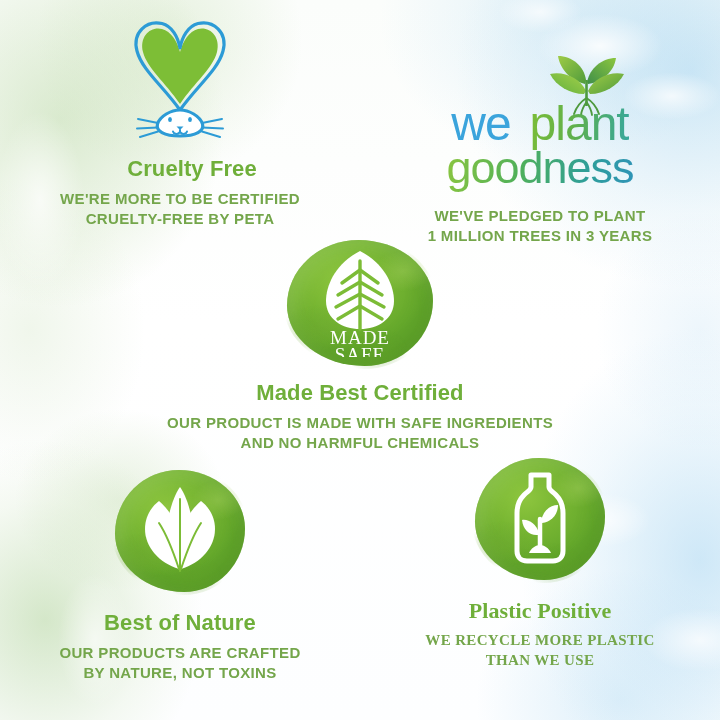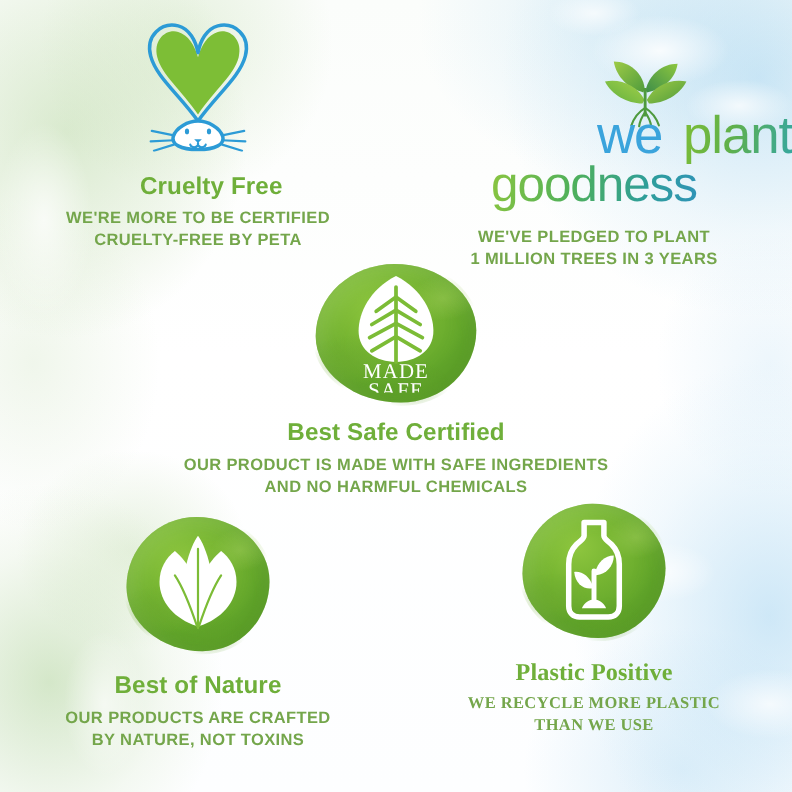--- a/index.html
+++ b/index.html
@@ -175,21 +175,21 @@
 
         <path d="M54 44 C 40 44 26 36 20 24 C 34 21 50 28 56 41 Z" fill="url(#lg3)"></path>
 
         <path d="M58 41 C 64 28 80 21 94 24 C 88 36 74 44 60 44 Z" fill="url(#lg1)"></path>
 
         <path d="M56.5 30 L56.5 56" stroke="#4E9A3E" stroke-width="2.6" fill="none"></path>
         <path d="M56.5 48 C 50 52 46 58 44 64 M56.5 48 C 63 52 67 58 69 64
                  M56.5 52 C 53 57 51.5 61 51 65 M56.5 52 C 60 57 61.5 61 62 65" stroke="#4E9A3E" stroke-width="1.9" fill="none" stroke-linecap="round"></path>
       </svg>
 
-      <div style="position:absolute; left:0; top:46px; width:360px; text-align:right;">
+      <div style="position:absolute; left:0; top:46px; width:360px; text-align:center;">
         <span class="wpg-word" style="font-size:48px; color:#3BA4DC;">we</span>
         <span style="display:inline-block; width:10px;"></span>
         <span class="wpg-word" style="font-size:48px; background:linear-gradient(100deg,#7DBE36 0%,#5FB04B 45%,#36A7A0 100%);
                      -webkit-background-clip:text; background-clip:text; color:transparent;">plant</span>
       </div>
 
       <div style="position:absolute; left:0; top:92px; width:360px; text-align:center;">
         <span class="wpg-word" style="font-size:45px; background:linear-gradient(100deg,#8CC63F 0%,#4FB05A 40%,#2E9E9A 75%,#2F93B8 100%);
                      -webkit-background-clip:text; background-clip:text; color:transparent;">goodness</span>
       </div>
@@ -209,21 +209,21 @@
           <path d="M60 12 L60 80"></path>
           <path d="M60 21 L42 34 M60 21 L78 34"></path>
           <path d="M60 33 L38 46 M60 33 L82 46"></path>
           <path d="M60 45 L36 58 M60 45 L84 58"></path>
           <path d="M60 57 L38 70 M60 57 L82 70"></path>
         </g>
         <text class="madesafe-text" x="60" y="95" text-anchor="middle">MADE</text>
         <text class="madesafe-text" x="60" y="112" text-anchor="middle">SAFE</text>
       </svg>
     </div>
-    <div class="title" style="margin-top:14px;">Best Safe Certified</div>
+    <div class="title" style="margin-top:14px;">Made Best Certified</div>
     <div class="desc">OUR PRODUCT IS MADE WITH SAFE INGREDIENTS
 AND NO HARMFUL CHEMICALS</div>
   </div>
 
   <div class="block" style="left:0px; top:470px; width:360px;">
     <div class="blob" style="width:130px; height:122px;">
       <svg width="86" height="92" viewBox="0 0 86 92" class="inner" aria-hidden="true">
 
         <path d="M42 84 C 22 78 8 62 8 44 C 8 32 14 22 22 16 C 34 26 44 44 44 62 Z" fill="#ffffff"></path>
 

